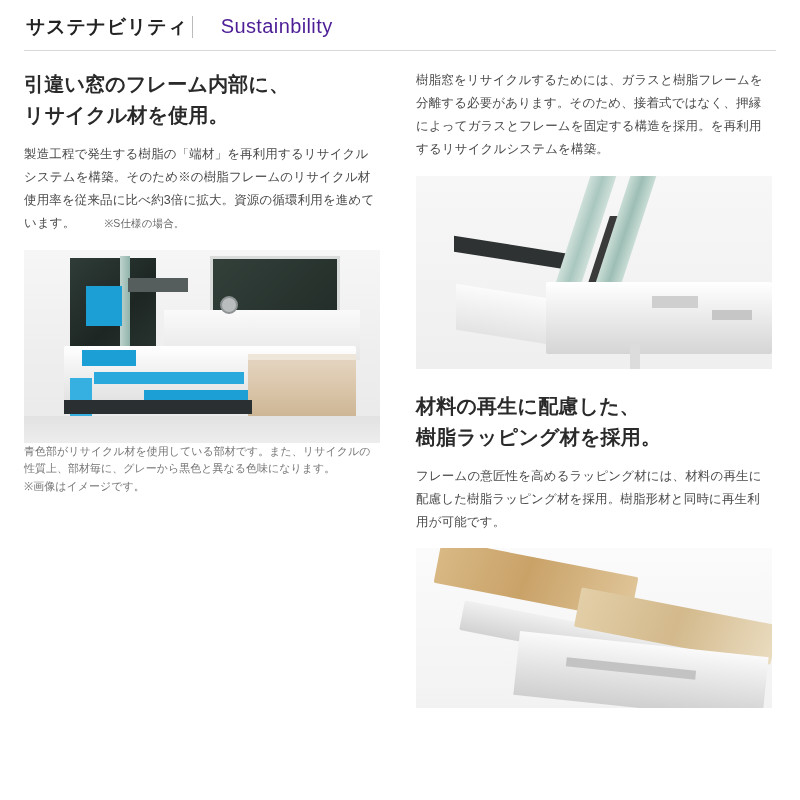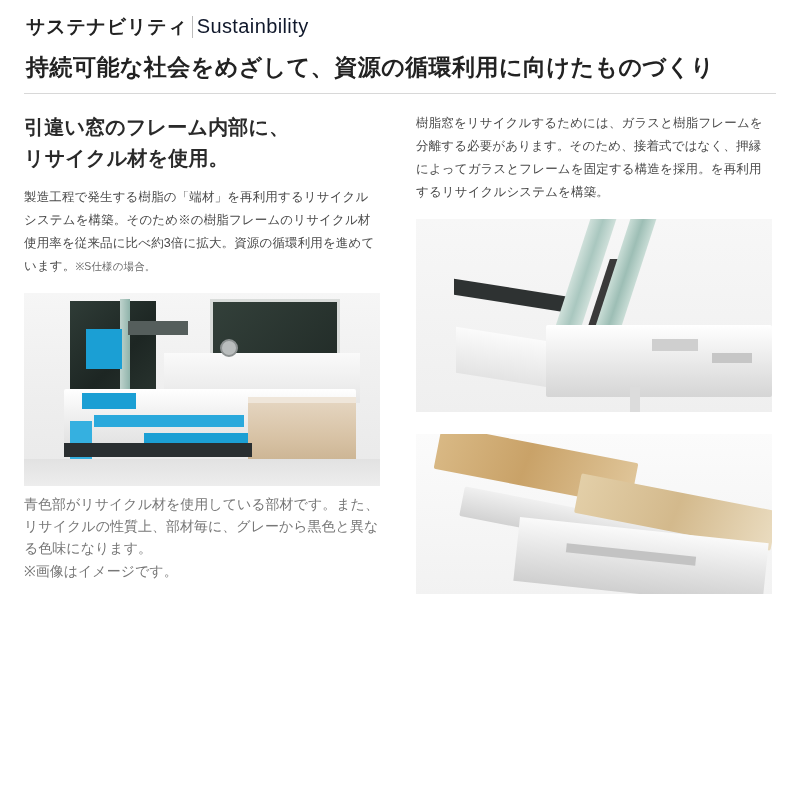--- a/index.html
+++ b/index.html
@@ -36,23 +36,24 @@
     color: #222222;
   }
   .header-divider {
     width: 1px;
     height: 22px;
     background: #bbbbbb;
     align-self: center;
   }
   .header-en {
     font-size: 20px;
-    color: #0f172a;
+    color: #4c1d95;
     letter-spacing: 0.02em;
     font-weight: normal;
+    margin-left: 24px;
   }
 
   .headline {
     margin-top: 12px;
     font-size: 23px;
     font-weight: bold;
     letter-spacing: 0.02em;
     color: #222222;
     padding-left: 2px;
   }
@@ -84,40 +85,40 @@
   .body-text {
     font-size: 12.5px;
     line-height: 1.85;
     color: #4a4a4a;
     letter-spacing: 0.01em;
     margin: 0;
   }
   .body-text .note {
     font-size: 10.5px;
     color: #6a6a6a;
+    margin-left: 29px;
   }
 
   
   .figure {
     margin-top: 14px;
     position: relative;
   }
   .photo {
     width: 100%;
     position: relative;
     overflow: hidden;
     background: #f1f1f1;
   }
   .photo-1 { height: 193px; }
   .photo-2 { height: 193px; }
   .photo-3 { height: 160px; }
 
   .caption {
-    margin-top: 7px;
-    font-size: 14px;
+    font-size: 11px;
     line-height: 1.6;
     color: #777777;
   }
 
   
   .p1-bg {
     position: absolute; inset: 0;
     background: linear-gradient(180deg,#f6f6f6 0%,#eeeeee 55%,#e9e9e9 100%);
   }
   .p1-darkpane {
@@ -274,21 +275,20 @@
 <body>
 
 <div class="page">
 
   <div class="header-row">
     <span class="header-jp">サステナビリティ</span>
     <span class="header-divider"></span>
     <span class="header-en">Sustainbility</span>
   </div>
 
-  <div class="headline">持続可能な社会をめざして、資源の循環利用に向けたものづくり</div>
   <div class="rule"></div>
 
   <div class="columns">
 
     <div class="col">
 
       <div class="section">
         <h2 class="sub-title">引違い窓のフレーム内部に、<br>リサイクル材を使用。</h2>
         <p class="body-text"><span>製造工程で発生する樹脂の「端材」を再利用するリサイクルシステムを構築。そのため※の樹脂フレームのリサイクル材使用率を従来品に比べ約3倍に拡大。資源の循環利用を進めています。</span><span class="note">※S仕様の場合。</span></p>
 
@@ -333,20 +333,22 @@
             <div class="p2-profile2"></div>
             <div class="p2-profile"></div>
             <div class="p2-notch"></div>
             <div class="p2-notch2"></div>
             <div class="p2-leg"></div>
           </div>
         </div>
       </div>
 
       <div class="section" style="margin-top:22px;">
+        <h2 class="sub-title">材料の再生に配慮した、<br>樹脂ラッピング材を採用。</h2>
+        <p class="body-text">フレームの意匠性を高めるラッピング材には、材料の再生に配慮した樹脂ラッピング材を採用。樹脂形材と同時に再生利用が可能です。</p>
 
         <div class="figure">
           <div class="photo photo-3">
             <div class="p3-bg"></div>
             <div class="p3-board p3-b3"></div>
             <div class="p3-board p3-b1"></div>
             <div class="p3-board p3-b2"></div>
             <div class="p3-profile"></div>
             <div class="p3-slot"></div>
           </div>

